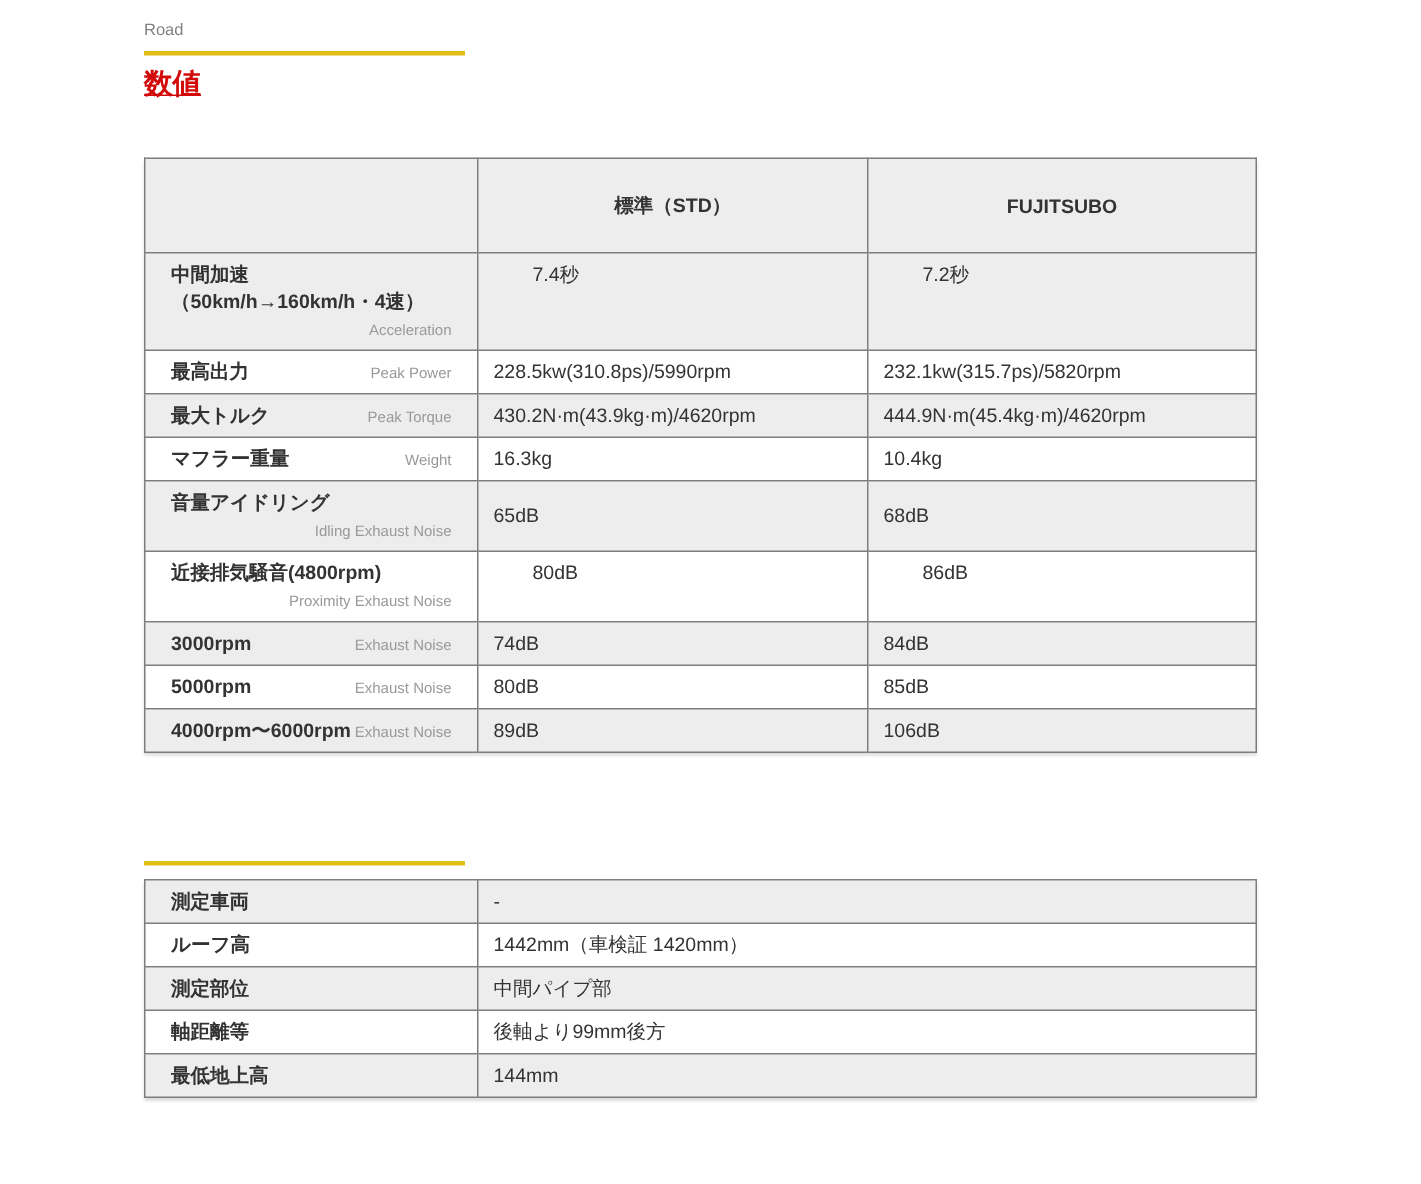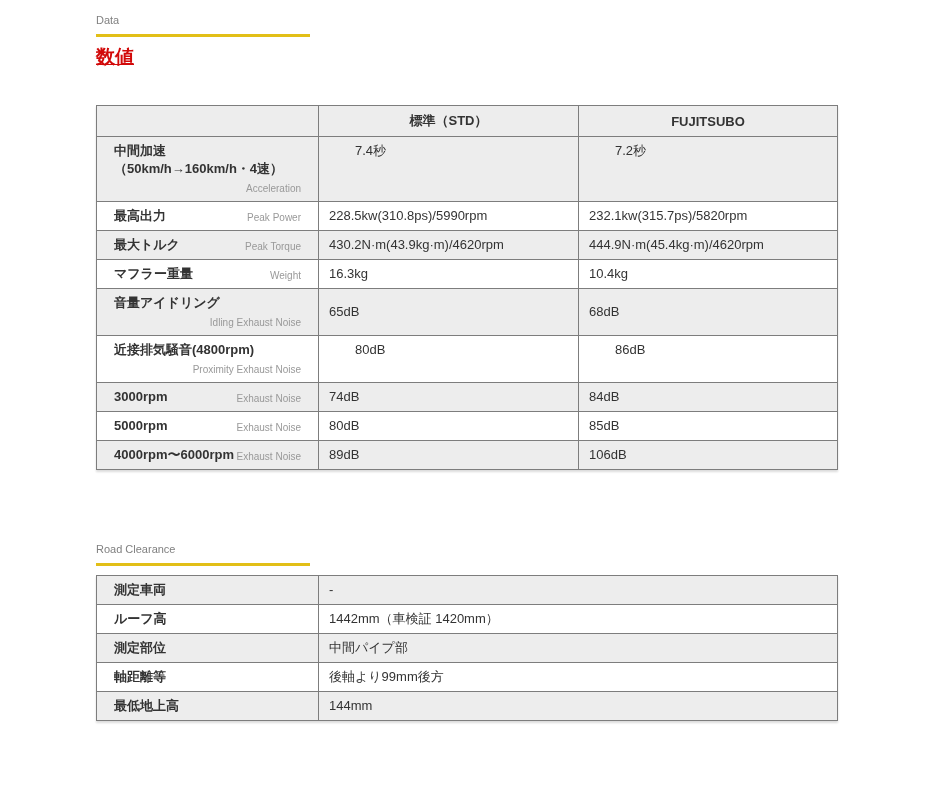--- a/index.html
+++ b/index.html
@@ -51,21 +51,21 @@
   }
   table.spec th, table.spec td {
     border: 1px solid var(--border-gray);
   }
   table.spec th {
     background: var(--row-gray);
     font-size: 13px;
     font-weight: bold;
     color: var(--text-dark);
     text-align: center;
-    padding: 6px 8px;
+    padding: 22px 8px;
     height: 30px;
   }
   table.spec tbody tr:nth-child(odd) td { background: var(--row-gray); }
   table.spec tbody tr:nth-child(even) td { background: #ffffff; }
   td.label-cell {
     width: 222px;
     padding: 5px 17px;
     font-size: 13px;
     line-height: 18px;
     font-weight: bold;
@@ -93,21 +93,21 @@
   tr.tall td.value-cell { vertical-align: top; padding-left: 36px; }
   col.c-label { width: 222px; }
   col.c-std { width: 260px; }
   col.c-fuji { width: 259px; }
   col.c-val2 { width: 519px; }
 </style>
 </head>
 <body>
 
 <div class="section">
-  <p class="eyebrow">Data</p>
+  <p class="eyebrow">Road</p>
   <div class="accent-line"></div>
   <h2 class="section-title">数値</h2>
 
   <table class="spec">
     <colgroup>
         <col class="c-label">
         <col class="c-std">
         <col class="c-fuji">
       </colgroup>
     <thead>
@@ -188,21 +188,20 @@
           <span class="sublabel">Exhaust Noise</span>
         </td>
         <td class="value-cell">89dB</td>
         <td class="value-cell">106dB</td>
       </tr>
     </tbody>
   </table>
 </div>
 
 <div class="section section--second">
-  <p class="eyebrow">Road Clearance</p>
   <div class="accent-line"></div>
 
   <table class="spec">
     <colgroup>
         <col class="c-label">
         <col class="c-val2">
       </colgroup>
     <tbody>
       <tr>
         <td class="label-cell">測定車両</td>

